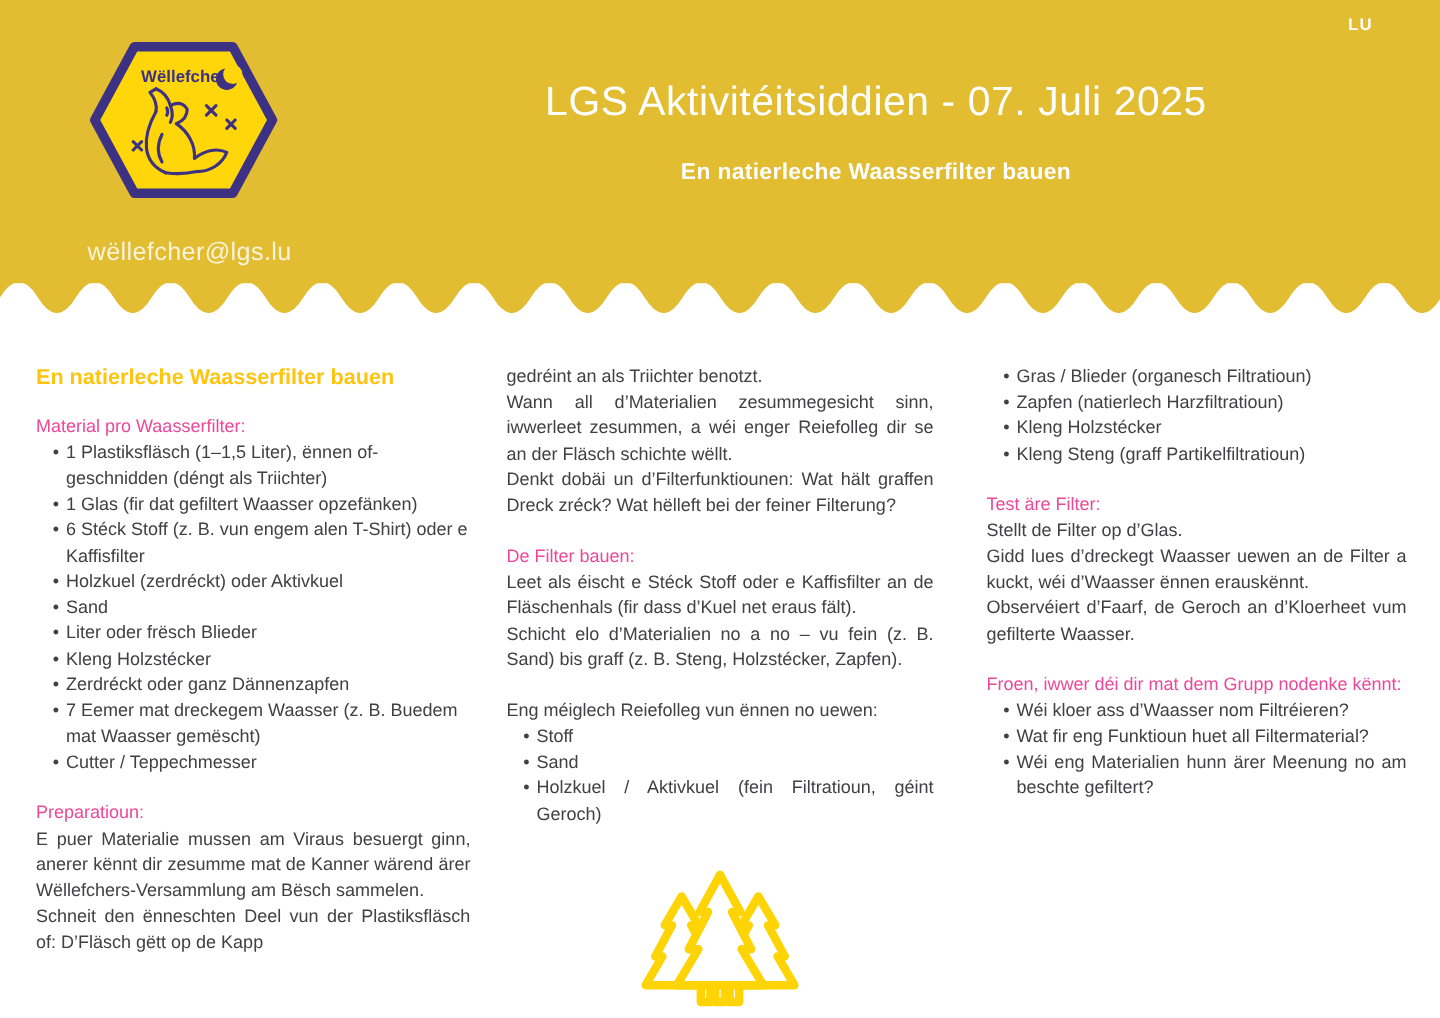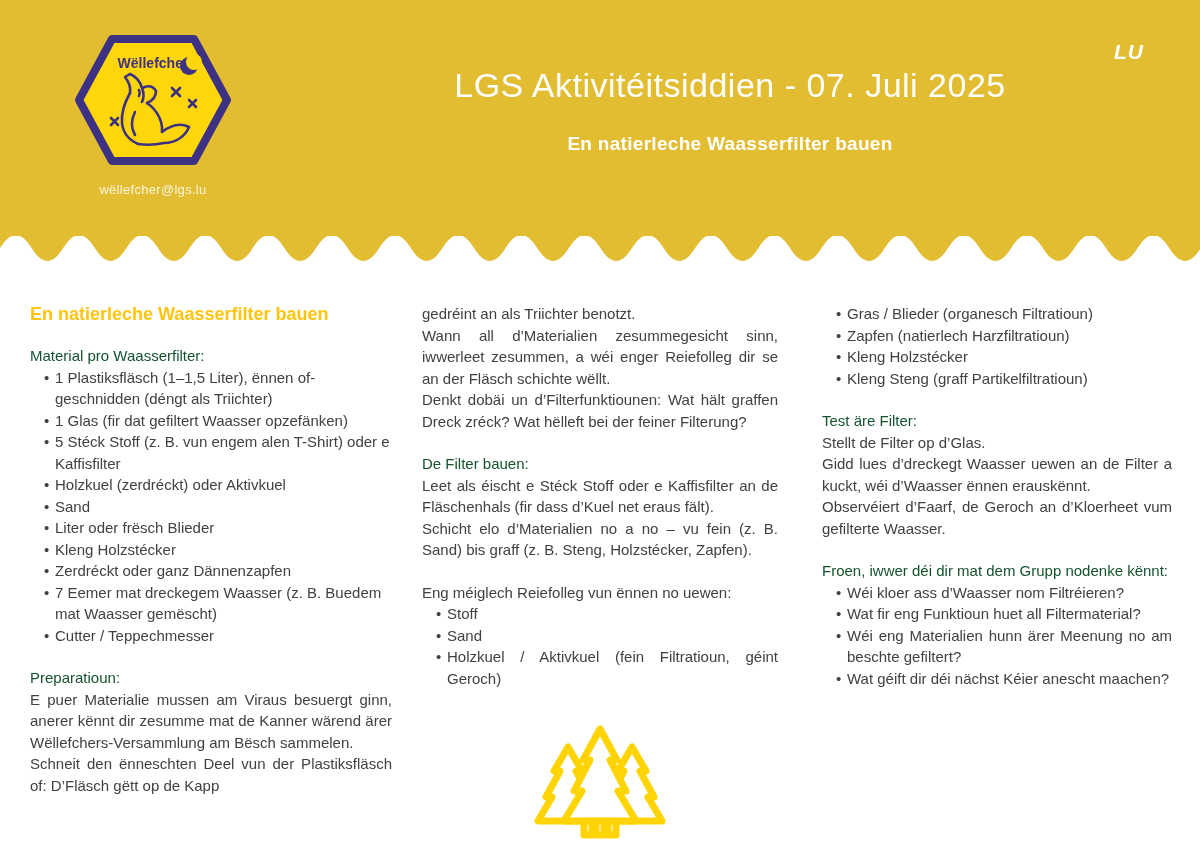--- a/index.html
+++ b/index.html
@@ -7,42 +7,42 @@
     width:1200px;height:848px;overflow:hidden;background:#ffffff;
     font-family:"Liberation Sans", sans-serif;color:#414042;
     -webkit-font-smoothing:antialiased;
   }
   .page{position:relative;width:1200px;height:848px;}
 
   
   .header{position:relative;height:236px;background:#E2BC31;}
   .wave{display:block;margin-top:-1px;}
   .lang-badge{
-    position:absolute;top:40px;right:56px;color:#ffffff;
-    font-weight:bold;font-size:21px;letter-spacing:1px;font-style:italic;
+    position:absolute;top:12px;right:56px;color:#ffffff;
+    font-weight:bold;font-size:14px;letter-spacing:1px;
   }
   .logo-block{position:absolute;left:73px;top:30px;width:160px;text-align:center;}
   .logo-email{
-    margin-top:8px;color:#FAF4DC;font-size:13px;letter-spacing:.3px;
+    margin-top:24px;color:#FAF4DC;font-size:21px;letter-spacing:.3px;
   }
   .title-block{
     position:absolute;left:300px;right:40px;top:66px;text-align:center;color:#ffffff;
   }
   .page-title{font-size:34px;font-weight:normal;letter-spacing:.5px;}
   .page-subtitle{font-size:19px;font-weight:bold;margin-top:28px;letter-spacing:.3px;}
 
   
   .content{display:flex;align-items:flex-start;padding:42px 28px 0 30px;}
   .col{font-size:15px;line-height:21.5px;}
   .col1{width:362px;}
   .col2{width:356px;margin-left:30px;}
   .col3{width:350px;margin-left:44px;}
   h1,h2,p,ul{margin:0;padding:0;font-size:inherit;line-height:inherit;}
   .doc-title{color:#FFC40E;font-weight:bold;font-size:18px;line-height:22px;margin-bottom:20px;}
-  .sec{color:#14532d;font-weight:normal;}
+  .sec{color:#ec4899;font-weight:normal;}
   .mt{margin-top:21px;}
   .j{text-align:justify;}
   ul{list-style:none;}
   li{position:relative;padding-left:25px;}
   li::before{
     content:"\2022";position:absolute;left:14px;top:0;
     font-size:15px;color:#414042;
   }
   .j li{text-align:justify;}
 
@@ -97,21 +97,21 @@
   </svg>
 
   <div class="content">
 
     <div class="col col1">
       <h1 class="doc-title">En natierleche Waasserfilter bauen</h1>
       <h2 class="sec">Material pro Waasserfilter:</h2>
       <ul>
           <li>1 Plastiksfläsch (1–1,5 Liter), ënnen of-geschnidden (déngt als Triichter)</li>
           <li>1 Glas (fir dat gefiltert Waasser opzefänken)</li>
-          <li>5 Stéck Stoff (z. B. vun engem alen T-Shirt) oder e Kaffisfilter</li>
+          <li>6 Stéck Stoff (z. B. vun engem alen T-Shirt) oder e Kaffisfilter</li>
           <li>Holzkuel (zerdréckt) oder Aktivkuel</li>
           <li>Sand</li>
           <li>Liter oder frësch Blieder</li>
           <li>Kleng Holzstécker</li>
           <li>Zerdréckt oder ganz Dännenzapfen</li>
           <li>7 Eemer mat dreckegem Waasser (z. B. Buedem mat Waasser gemëscht)</li>
           <li>Cutter / Teppechmesser</li>
         </ul>
       <h2 class="sec mt">Preparatioun:</h2>
       <p class="j">E puer Materialie mussen am Viraus besuergt ginn, anerer kënnt dir zesumme mat de Kanner wärend ärer Wëllefchers-Versammlung am Bësch sammelen.</p>
@@ -154,18 +154,17 @@
         </ul>
       <h2 class="sec mt">Test äre Filter:</h2>
       <p>Stellt de Filter op d’Glas.</p>
       <p class="j">Gidd lues d’dreckegt Waasser uewen an de Filter a kuckt, wéi d’Waasser ënnen erauskënnt.</p>
       <p class="j">Observéiert d’Faarf, de Geroch an d’Kloerheet vum gefilterte Waasser.</p>
       <h2 class="sec mt j">Froen, iwwer déi dir mat dem Grupp nodenke kënnt:</h2>
       <ul class="j">
           <li>Wéi kloer ass d’Waasser nom Filtréieren?</li>
           <li>Wat fir eng Funktioun huet all Filtermaterial?</li>
           <li>Wéi eng Materialien hunn ärer Meenung no am beschte gefiltert?</li>
-          <li>Wat géift dir déi nächst Kéier anescht maachen?</li>
         </ul>
     </div>
 
   </div>
 </div>
 
 </body></html>

